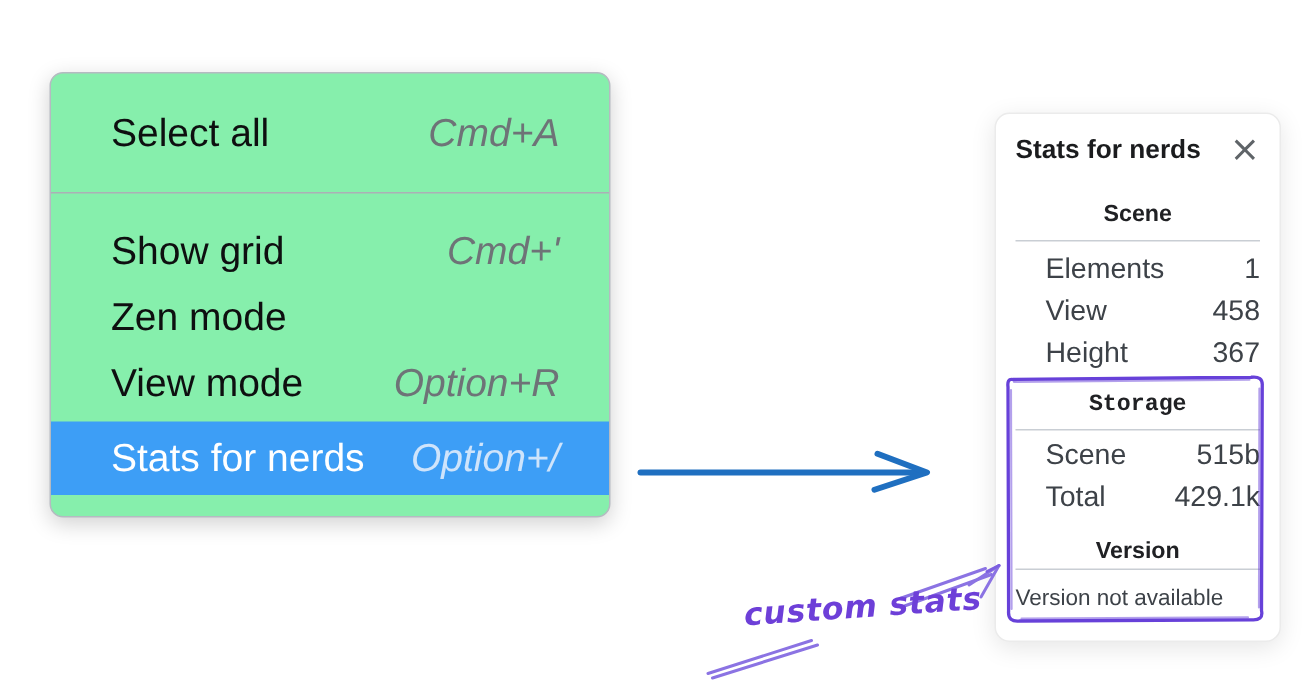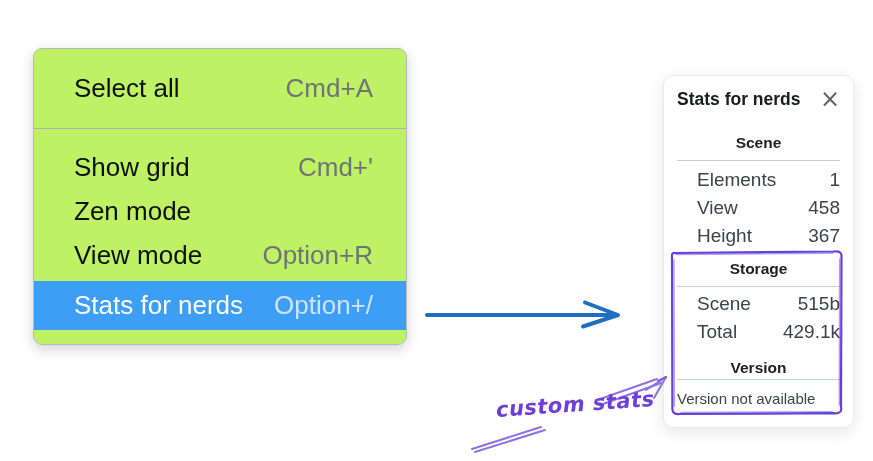--- a/index.html
+++ b/index.html
@@ -4,51 +4,51 @@
 <style>
   html,body{margin:0;padding:0;background:#ffffff;}
   .stage{
     position:relative;width:873px;height:461px;overflow:hidden;background:#ffffff;
     font-family:"Liberation Sans", sans-serif;
   }
 
   
   .menu{
     position:absolute;left:33px;top:48px;width:374px;box-sizing:border-box;
-    background:#bef264;border:1.5px solid #b5bac1;border-radius:9px;
+    background:#86efac;border:1.5px solid #b5bac1;border-radius:9px;
     box-shadow:0 4px 14px rgba(0,0,0,0.18);
     overflow:hidden;padding-bottom:14px;
   }
   .menu-row{
     display:flex;justify-content:space-between;align-items:center;
     height:44px;padding:0 33px 0 40px;font-size:26px;color:#0e0f10;
   }
   .menu-row.row-first{height:79px;}
   .menu-divider{border-top:1.5px solid #abb0b6;margin:0 0 16px 0;}
-  .mi-short{color:#6e7377;}
+  .mi-short{color:#6e7377;font-style:italic;}
   .menu-row.selected{background:#3d9ef6;height:49px;margin-top:4px;}
   .menu-row.selected .mi-label{color:#ffffff;}
   .menu-row.selected .mi-short{color:#cfe4fb;}
 
   
   .panel{
     position:absolute;left:663px;top:75px;width:191px;height:353px;box-sizing:border-box;
     background:#ffffff;border:1px solid #ebebeb;border-radius:10px;
     box-shadow:0 4px 16px rgba(0,0,0,0.10);
     padding:10px 13px 0 13px;color:#3d4248;
   }
   .panel-head{display:flex;justify-content:space-between;align-items:center;height:26px;}
   .panel-title{font-size:17.5px;font-weight:700;color:#1b1c1e;margin:0;}
   .panel-close{
     font-size:24px;line-height:18px;color:#5f6468;cursor:pointer;
     font-family:"DejaVu Sans", sans-serif;font-weight:400;
   }
   .sec-head{font-size:15.5px;font-weight:700;color:#202124;text-align:center;height:20px;line-height:20px;}
   .sec-head.h-scene{margin-top:21px;}
-  .sec-head.h-storage{margin-top:9px;}
+  .sec-head.h-storage{margin-top:9px;font-family:Liberation Mono, monospace;}
   .sec-head.h-version{margin-top:12px;}
   .sep{border-top:1px solid #c9ced4;}
   .sep.s-scene{margin-top:7px;margin-bottom:5px;}
   .sep.s-storage{margin-top:7px;margin-bottom:3px;}
   .sep.s-version{margin-top:1px;margin-bottom:5px;}
   .stat-row{display:flex;justify-content:space-between;align-items:center;height:28px;font-size:19px;margin-left:20px;}
   .stat-val{text-align:right;}
   .stat-note{height:28px;line-height:28px;font-size:15px;}
 
   

